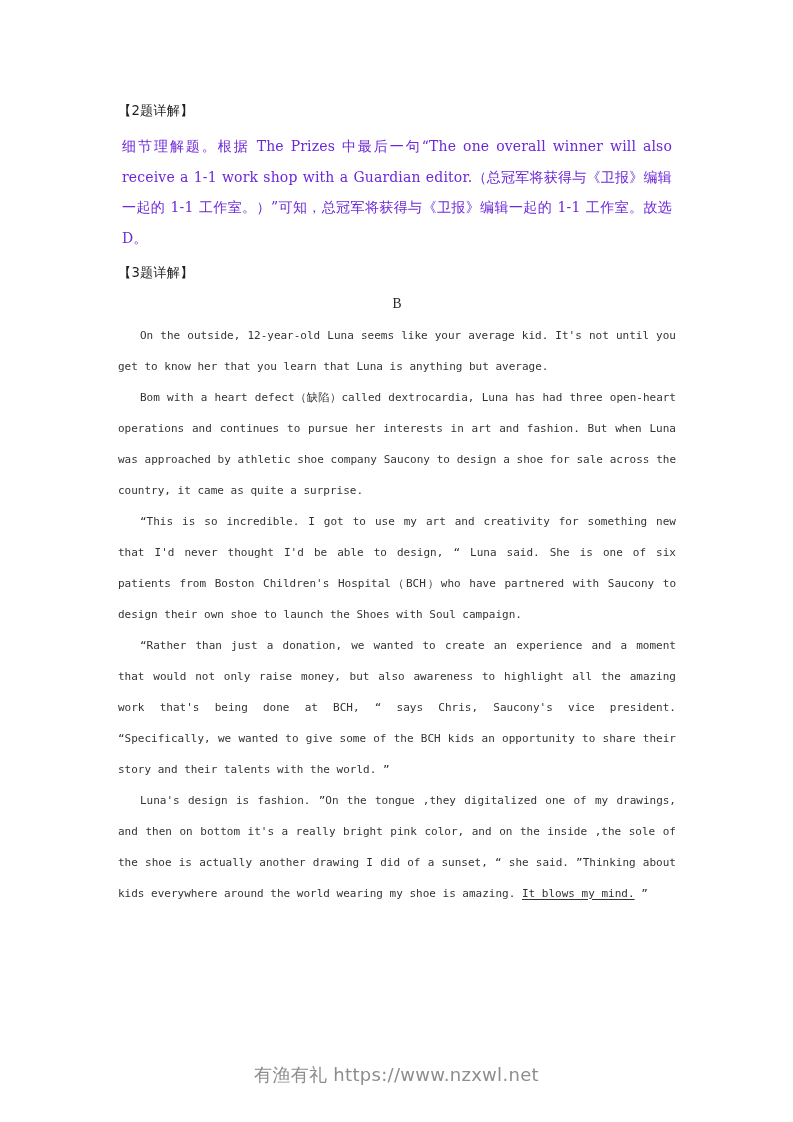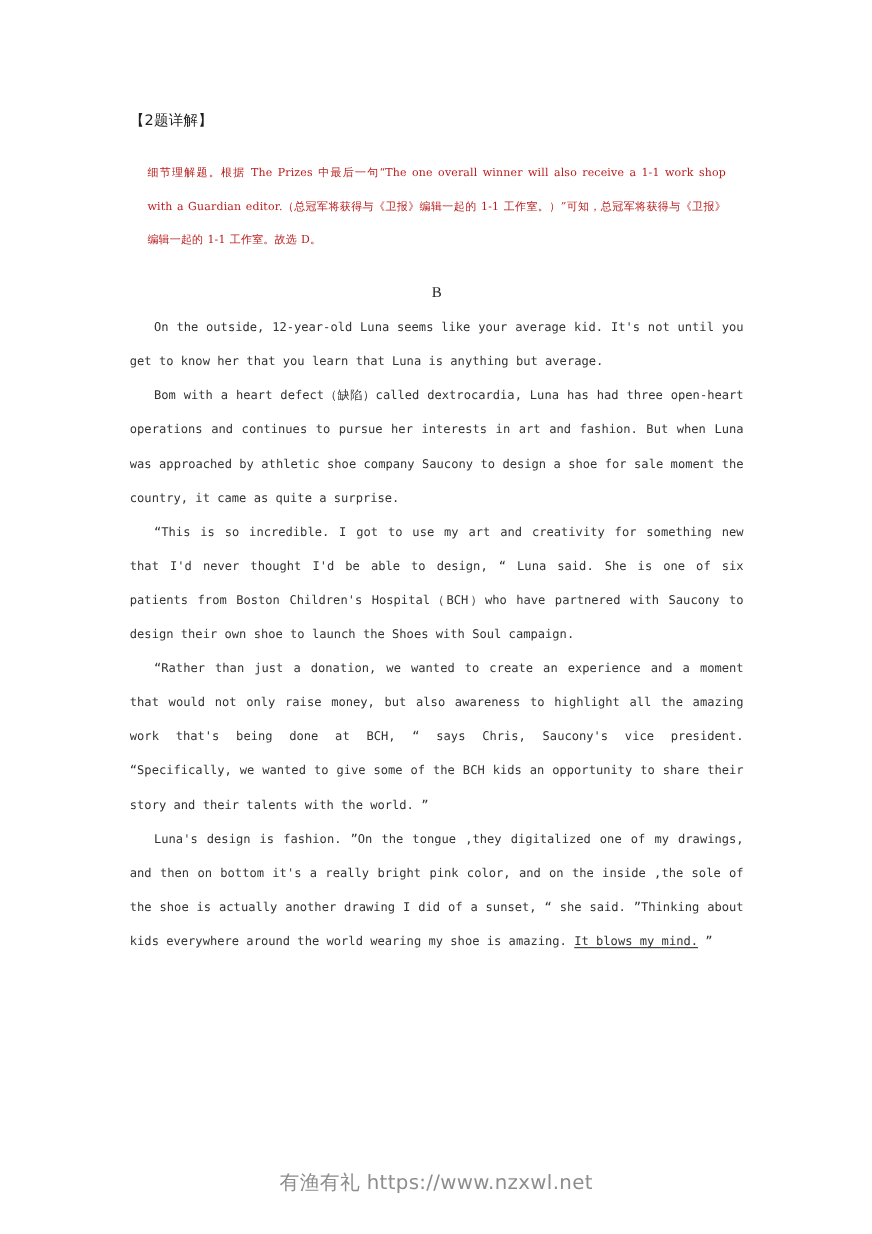--- a/index.html
+++ b/index.html
@@ -39,27 +39,27 @@
   .sec-head {
     font-family: "DejaVu Sans", "Liberation Sans", sans-serif;
     font-size: 13.2px;
     line-height: 30.8px;
     color: #1f1f1f;
     letter-spacing: 0.2px;
     white-space: nowrap;
   }
 
   .para {
-    font-size: 10px;
+    font-size: 14px;
     line-height: 30.8px;
-    color: #b91c1c;
+    color: #6d28d9;
     text-align: justify;
     text-justify: inter-character;
     text-align-last: left;
-    margin: 16px;
+    margin: 4px;
     word-spacing: 0.5px;
   }
 
   .para.cn-mix {
     font-family: "DejaVu Serif", "Liberation Serif", serif;
     letter-spacing: 0.15px;
   }
 
   
   .passage-label {
@@ -104,26 +104,27 @@
 </head>
 <body style="background: rgb(255, 255, 255);">
 
 <div class="page">
 
   <div class="content">
 
     <div class="sec-head">【2题详解】</div>
     <p class="para cn-mix">细节理解题。根据 The Prizes 中最后一句“The one overall winner will also receive a 1-1 work shop with a Guardian editor.（总冠军将获得与《卫报》编辑一起的 1-1 工作室。）”可知，总冠军将获得与《卫报》编辑一起的 1-1 工作室。故选 D。</p>
 
+    <div class="sec-head">【3题详解】</div>
 
     <p class="passage-label">B</p>
 
     <p class="body-para">On the outside, 12-year-old Luna seems like your average kid. It's not until you get to know her that you learn that Luna is anything but average.</p>
 
-    <p class="body-para">Bom with a heart defect（缺陷）called dextrocardia, Luna has had three open-heart operations and continues to pursue her interests in art and fashion. But when Luna was approached by athletic shoe company Saucony to design a shoe for sale moment the country, it came as quite a surprise.</p>
+    <p class="body-para">Bom with a heart defect（缺陷）called dextrocardia, Luna has had three open-heart operations and continues to pursue her interests in art and fashion. But when Luna was approached by athletic shoe company Saucony to design a shoe for sale across the country, it came as quite a surprise.</p>
 
     <p class="body-para">“This is so incredible. I got to use my art and creativity for something new that I'd never thought I'd be able to design, “ Luna said. She is one of six patients from Boston Children's Hospital（BCH）who have partnered with Saucony to design their own shoe to launch the Shoes with Soul campaign.</p>
 
     <p class="body-para">“Rather than just a donation, we wanted to create an experience and a moment that would not only raise money, but also awareness to highlight all the amazing work that's being done at BCH, “ says Chris, Saucony's vice president. “Specifically, we wanted to give some of the BCH kids an opportunity to share their story and their talents with the world. ”</p>
 
     <p class="body-para"><span>Luna's design is fashion. ”On the tongue ,they digitalized one of my drawings, and then on bottom it's a really bright pink color, and on the inside ,the sole of the shoe is actually another drawing I did of a sunset, “ she said. ”Thinking about kids everywhere around the world wearing my shoe is amazing. </span><span class="u">It blows my mind.</span><span> ”</span></p>
 
 
   </div>
 

